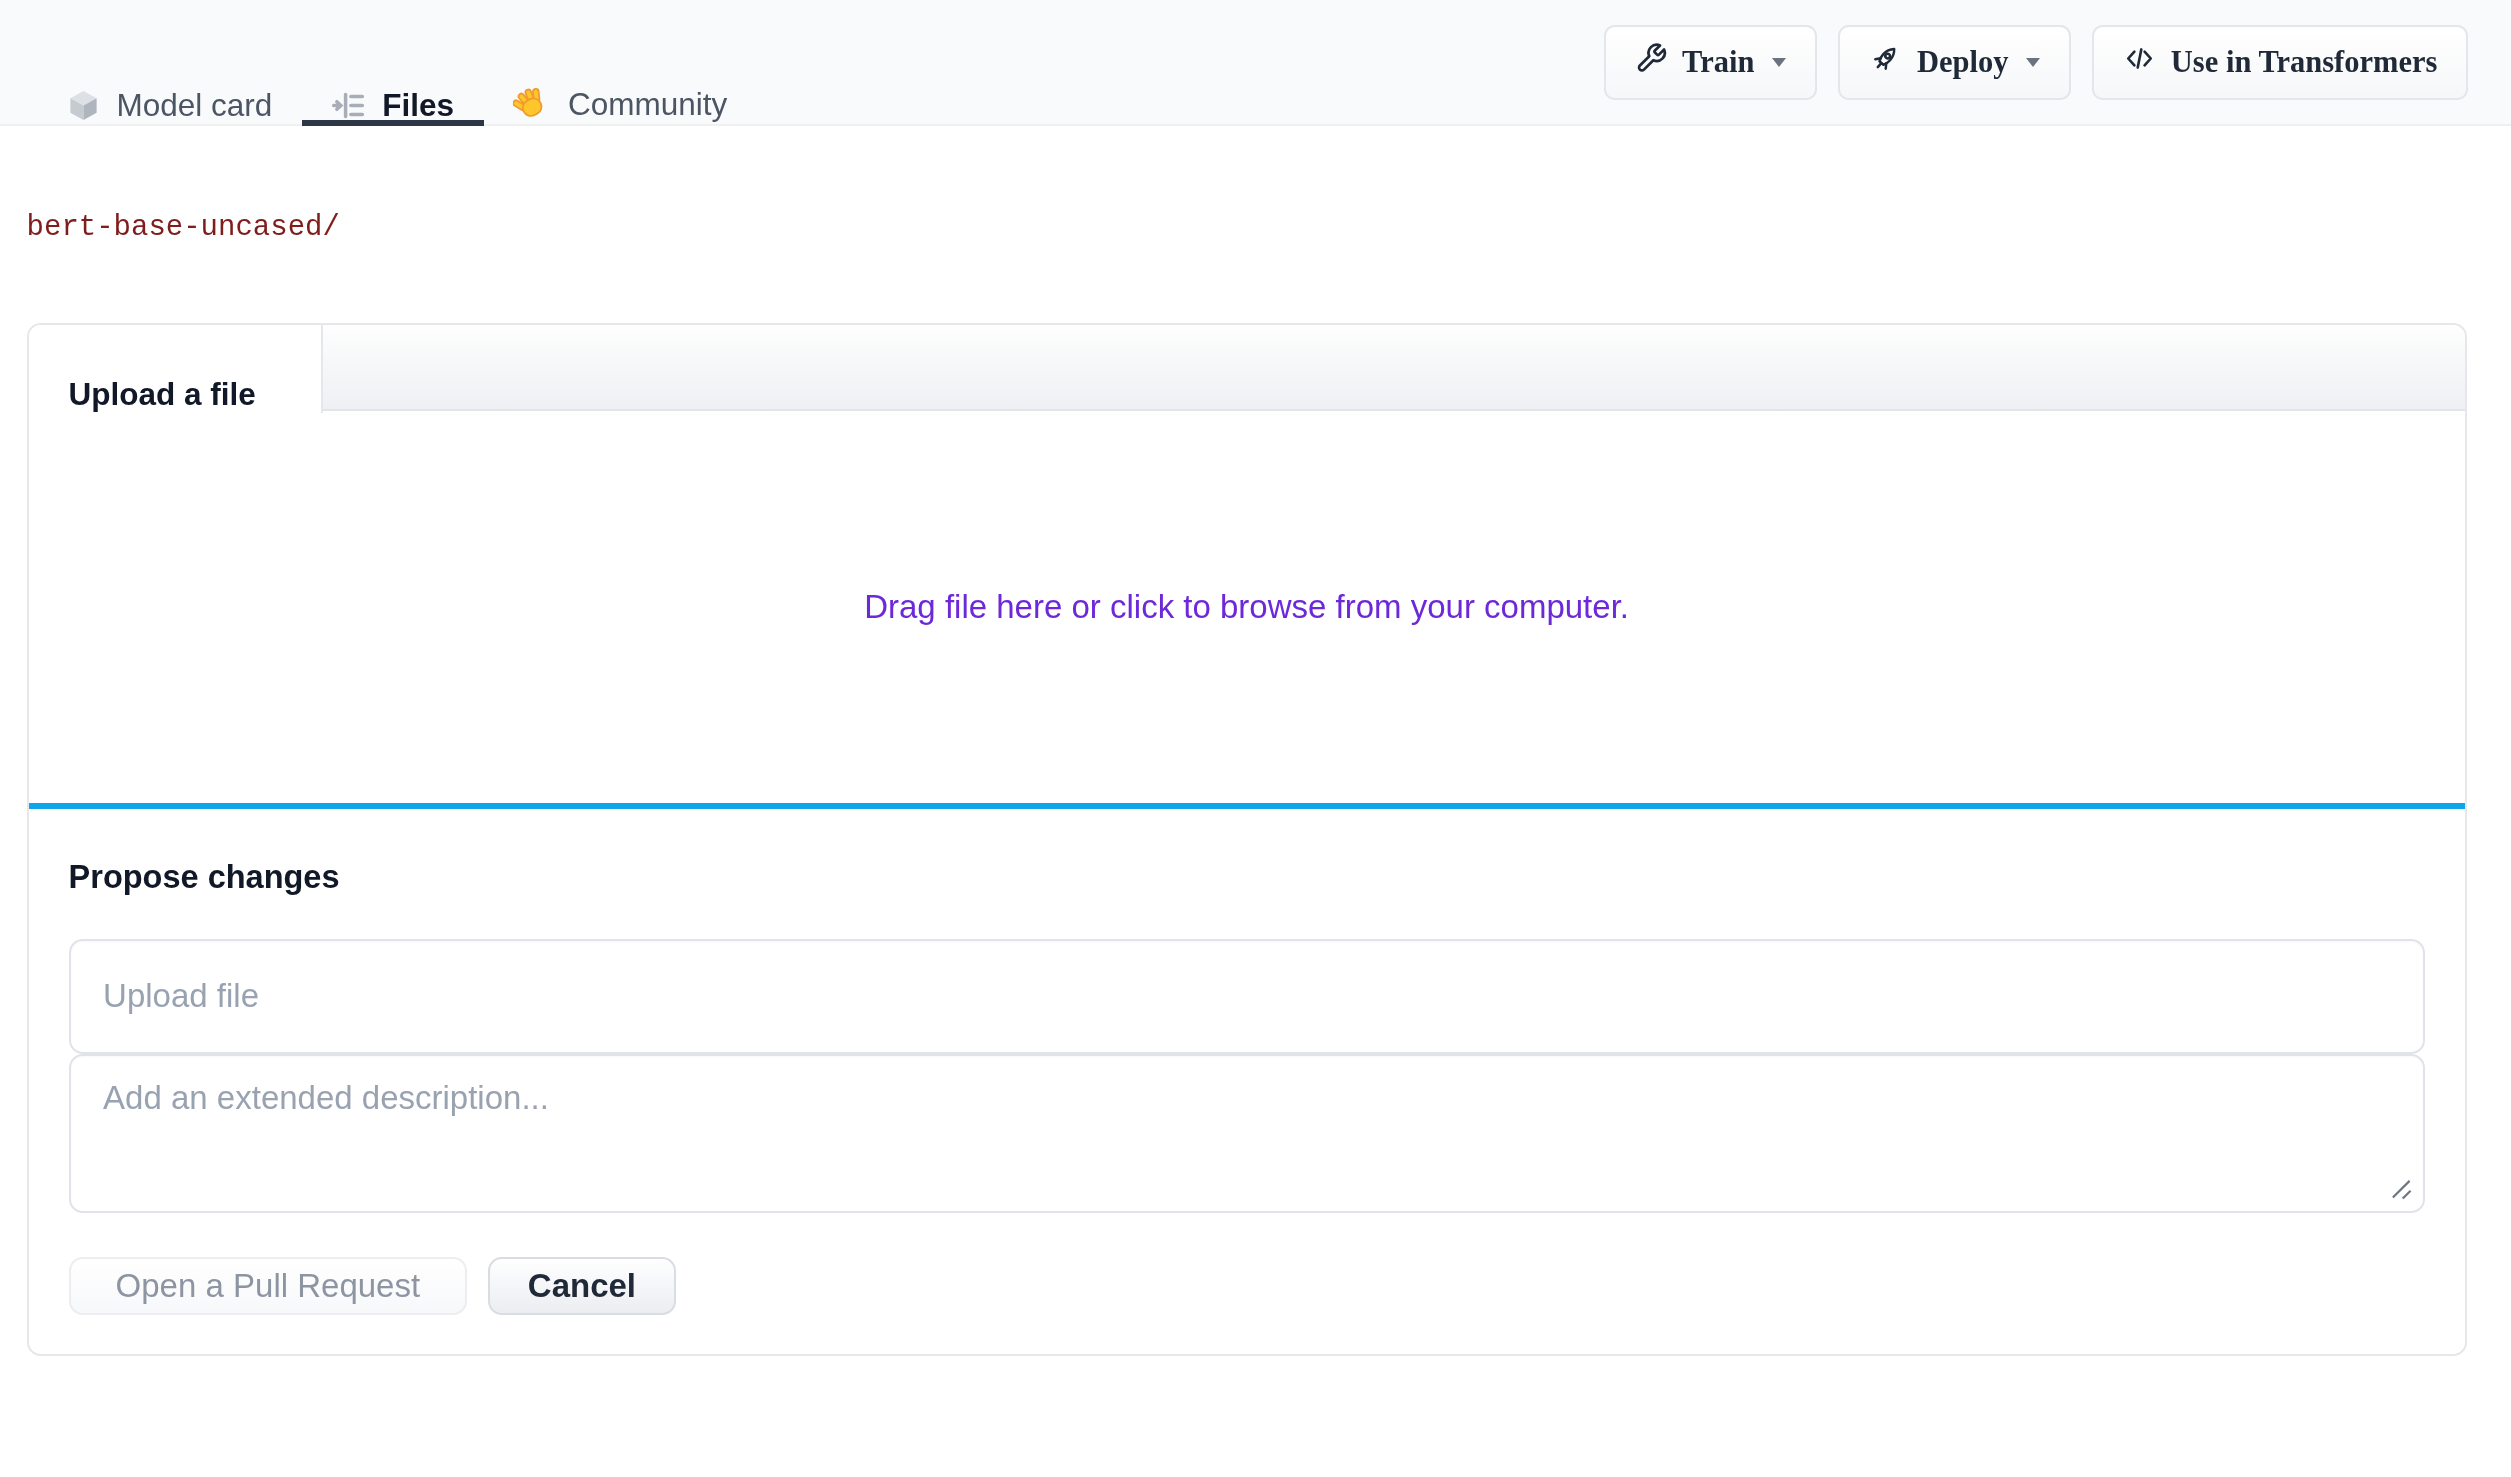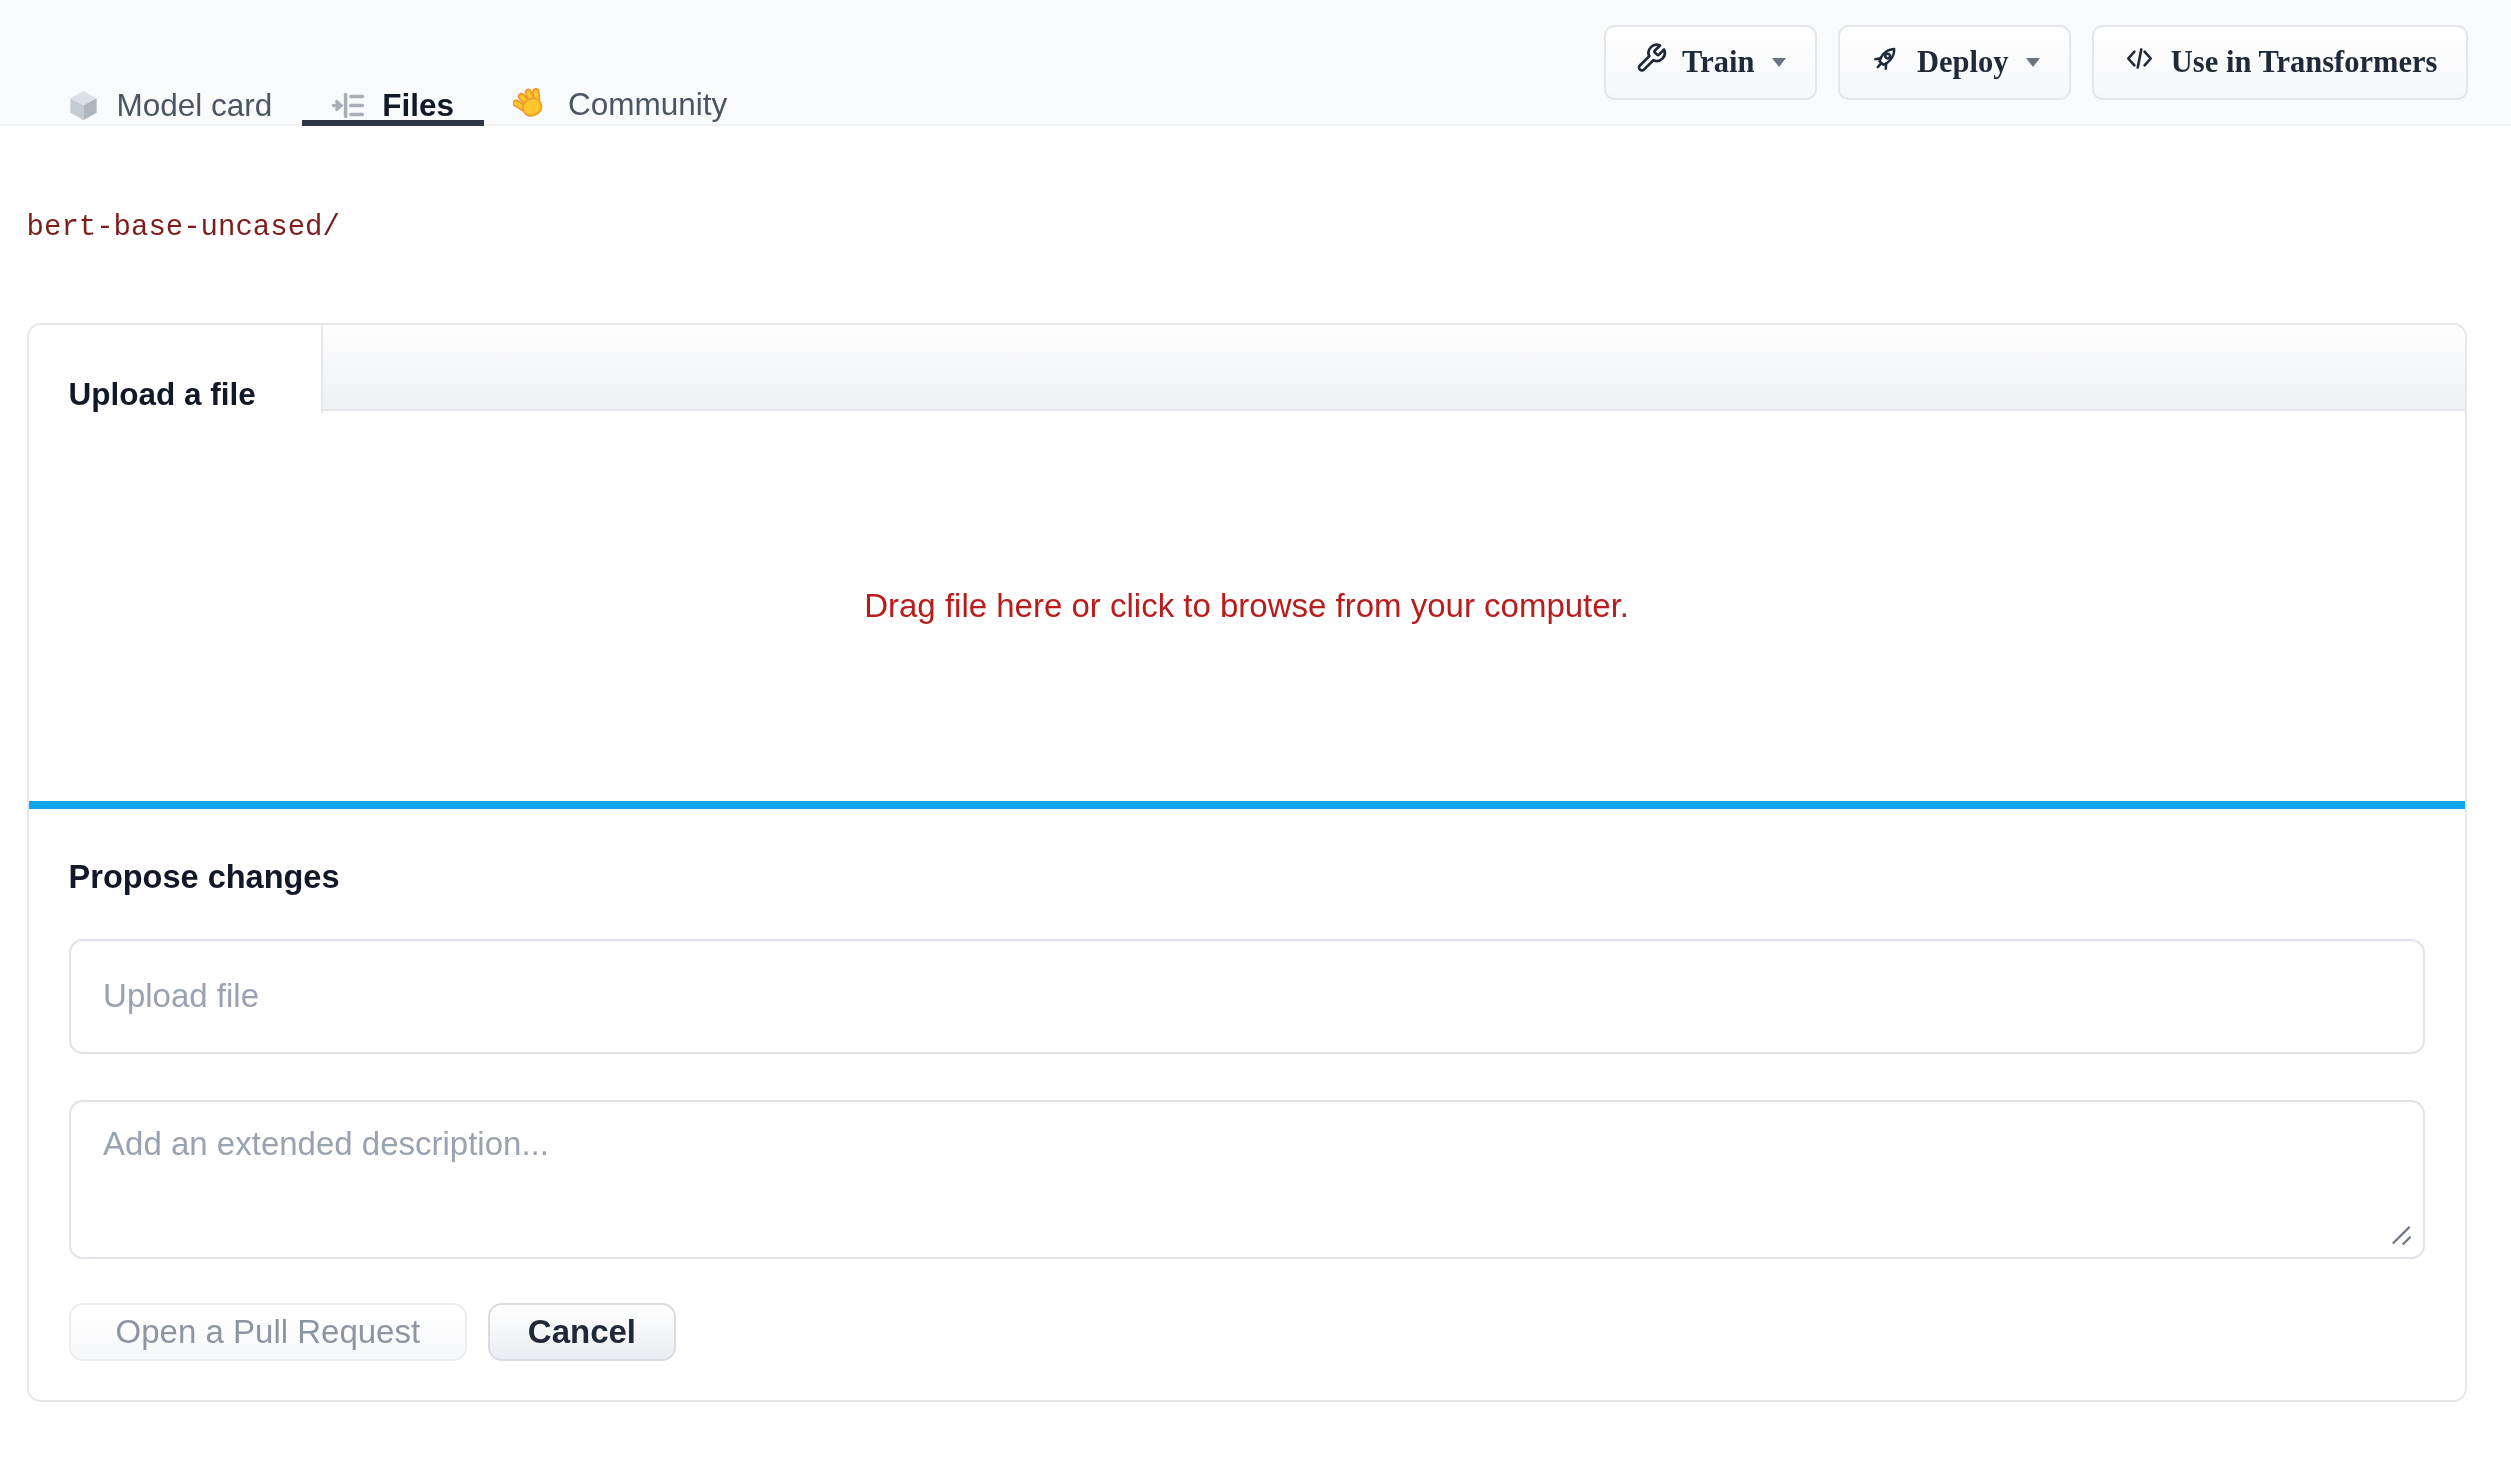--- a/index.html
+++ b/index.html
@@ -34,33 +34,33 @@
     border:2px solid #e5e7eb; border-radius:13.8px; overflow:hidden; }
   .card-tabs { display:flex; height:86px;
     background:linear-gradient(180deg,#fefefe 0%,#eef0f3 100%);
     border-bottom:2px solid #e2e4e8; border-radius:11.8px 11.8px 0 0; }
   .file-tab { display:flex; align-items:flex-end; padding:0 40px; min-width:294px; height:88px;
     margin-bottom:-2px; position:relative; z-index:1; background:#ffffff;
     border-right:2px solid #e5e7eb; border-radius:11.8px 0 0 0;
     font-size:31.5px; font-weight:700; color:#111827; cursor:pointer; }
 
   .dropzone { height:398px; display:flex; align-items:center; justify-content:center;
-    background:#ffffff; border-bottom:8px solid #0ea5e9;
-    font-size:33px; color:#b91c1c; cursor:pointer; }
+    background:#ffffff; border-bottom:6px solid #0ea5e9;
+    font-size:33px; color:#6d28d9; cursor:pointer; }
 
   .propose { padding:49px 40px 39px; }
   .propose h3 { font-size:32.5px; font-weight:700; color:#111827; line-height:39px; }
 
   .file-input { display:block; margin-top:42px; width:100%; height:115px;
     border:2px solid #e0e3e8; border-radius:13.8px; padding:0 32.5px;
     font-size:33px; font-family:inherit; color:#111827; outline:none; background:#fff;
     box-shadow:inset 0 1px 2px rgba(16,24,40,0.03); }
   .file-input::placeholder { color:#99a2b0; }
 
-  .textarea-wrap { position:relative; margin-top:46px; }
+  .textarea-wrap { position:relative; }
   .textarea-wrap textarea { display:block; width:100%; height:159px; resize:none;
     border:2px solid #e0e3e8; border-radius:13.8px; padding:23.6px 32.5px;
     font-size:33px; font-family:inherit; color:#111827; outline:none; background:#fff;
     box-shadow:inset 0 1px 2px rgba(16,24,40,0.03); }
   .textarea-wrap textarea::placeholder { color:#99a2b0; }
   .grip { position:absolute; right:8.9px; bottom:8.9px; width:31.5px; height:31.5px;
     cursor:nwse-resize; display:flex; }
 
   .btn-row { margin-top:44px; display:flex; align-items:center; gap:20.7px; }
   .btn-row button { height:58px; border-radius:13.8px; font-size:33px; font-family:inherit; cursor:pointer; }

